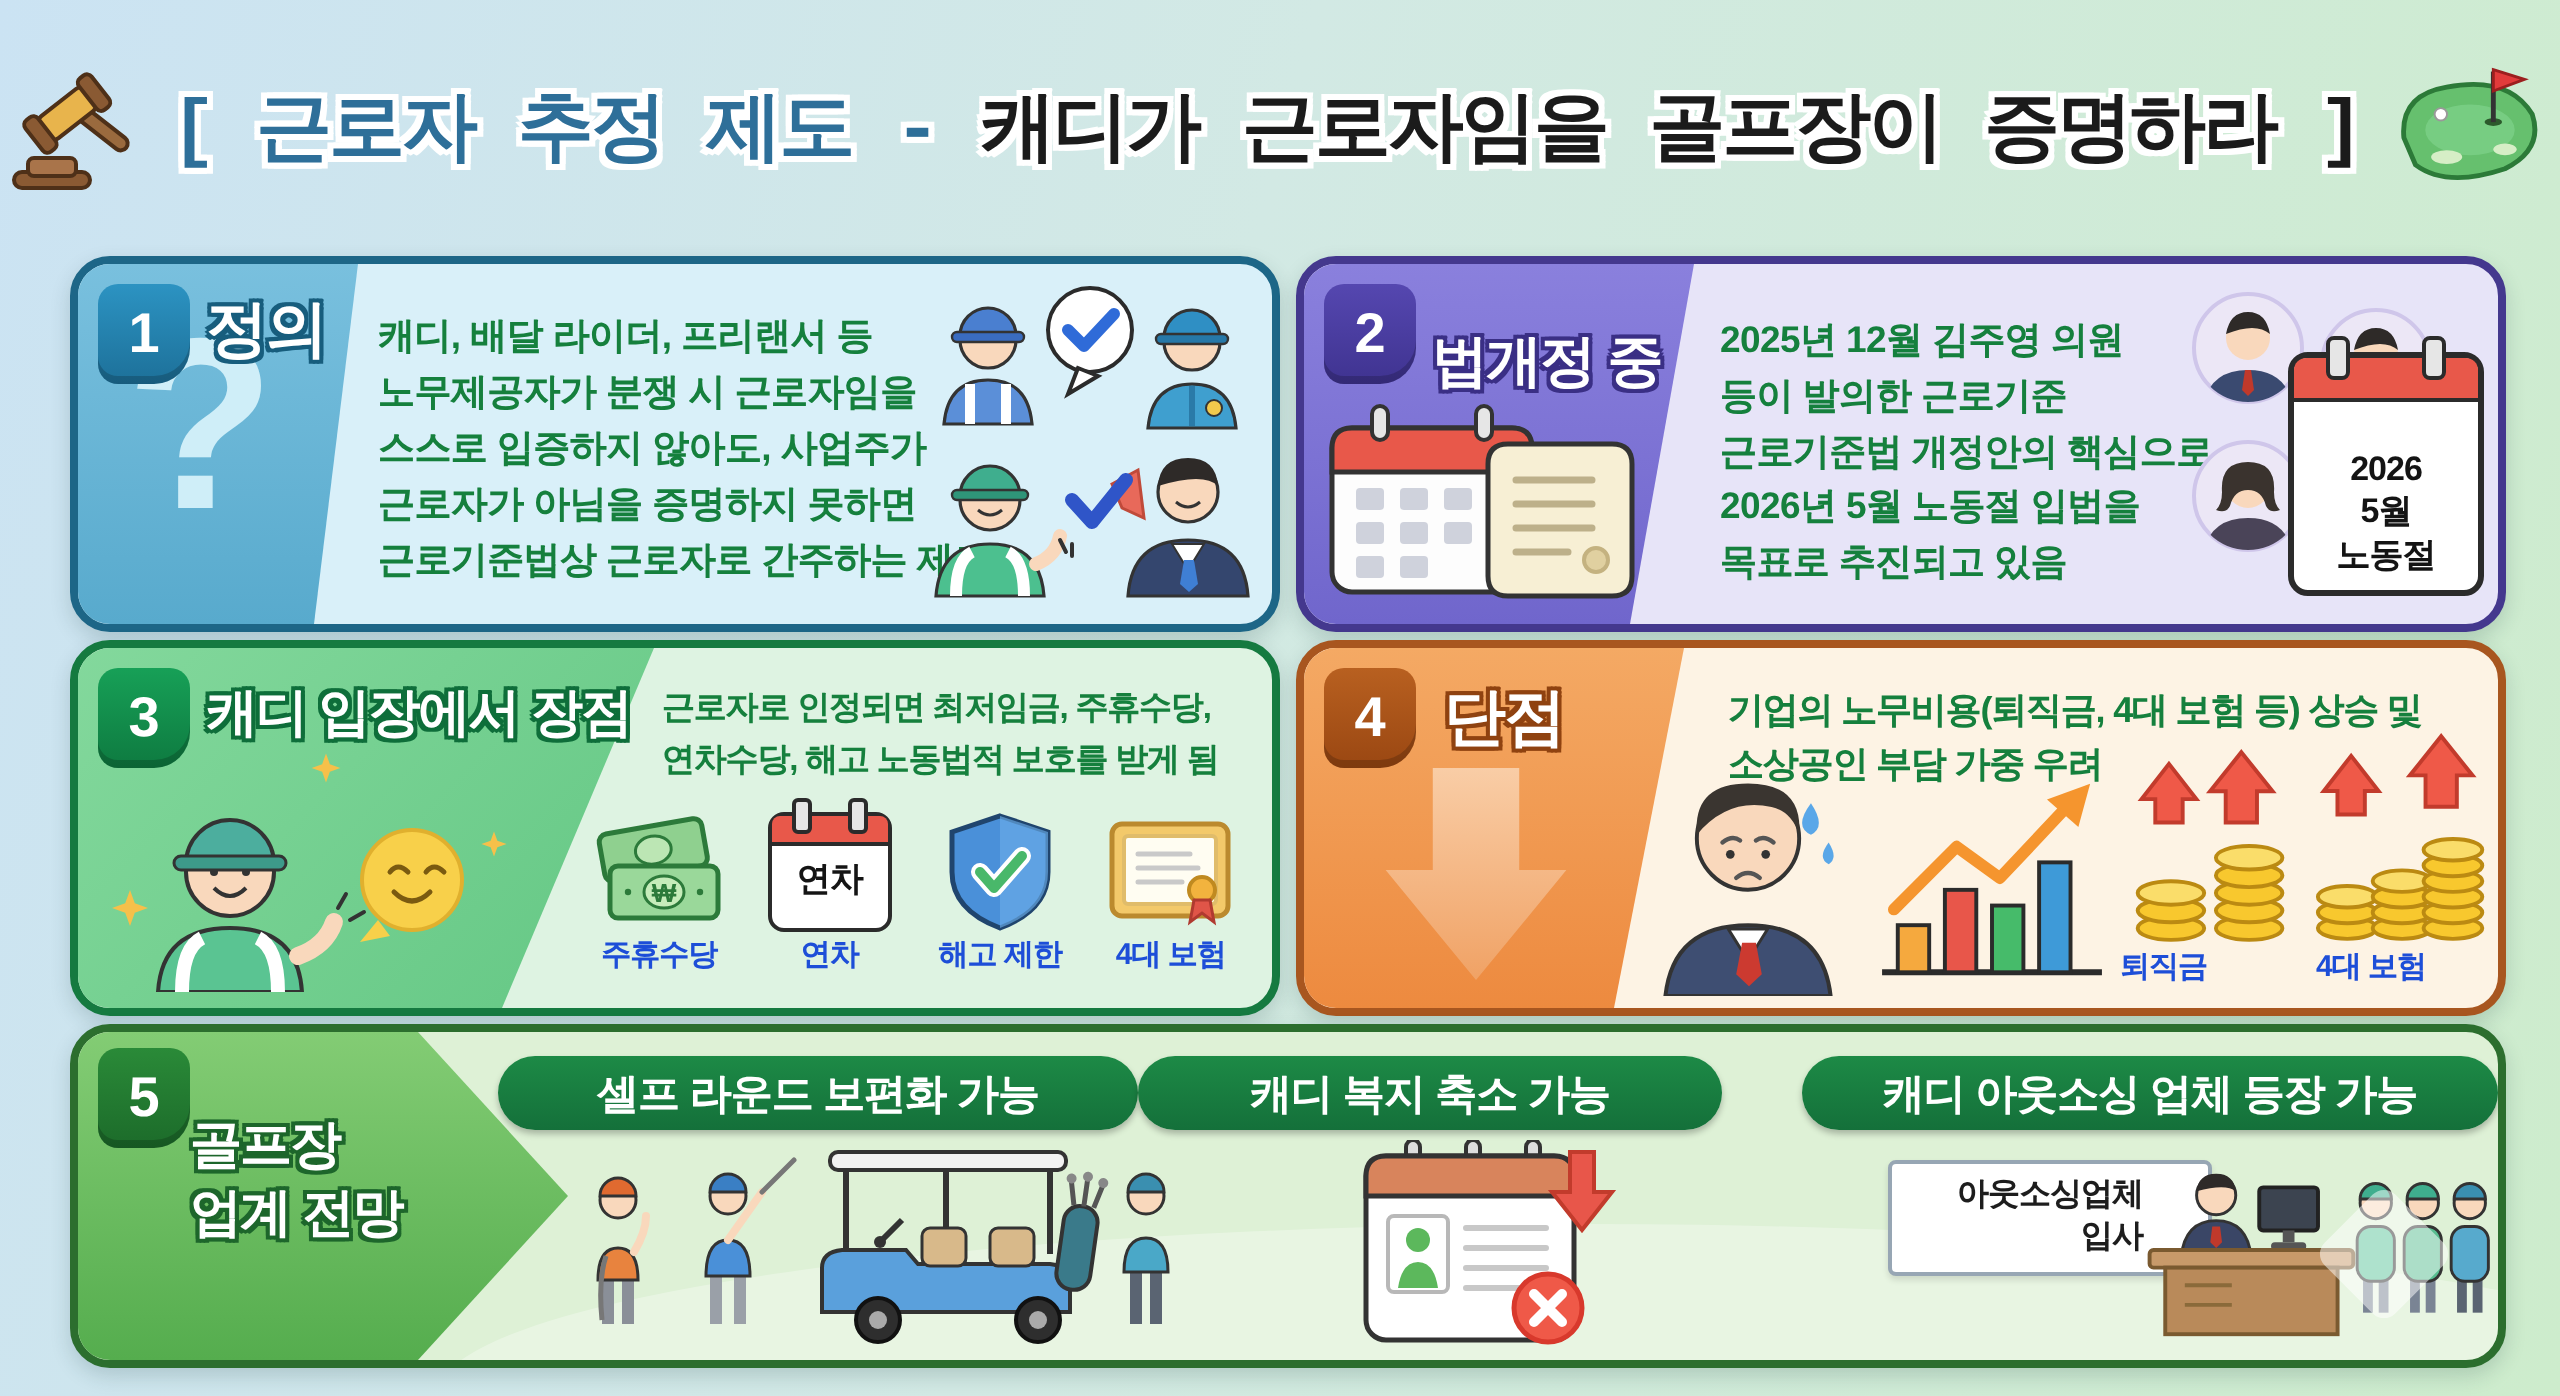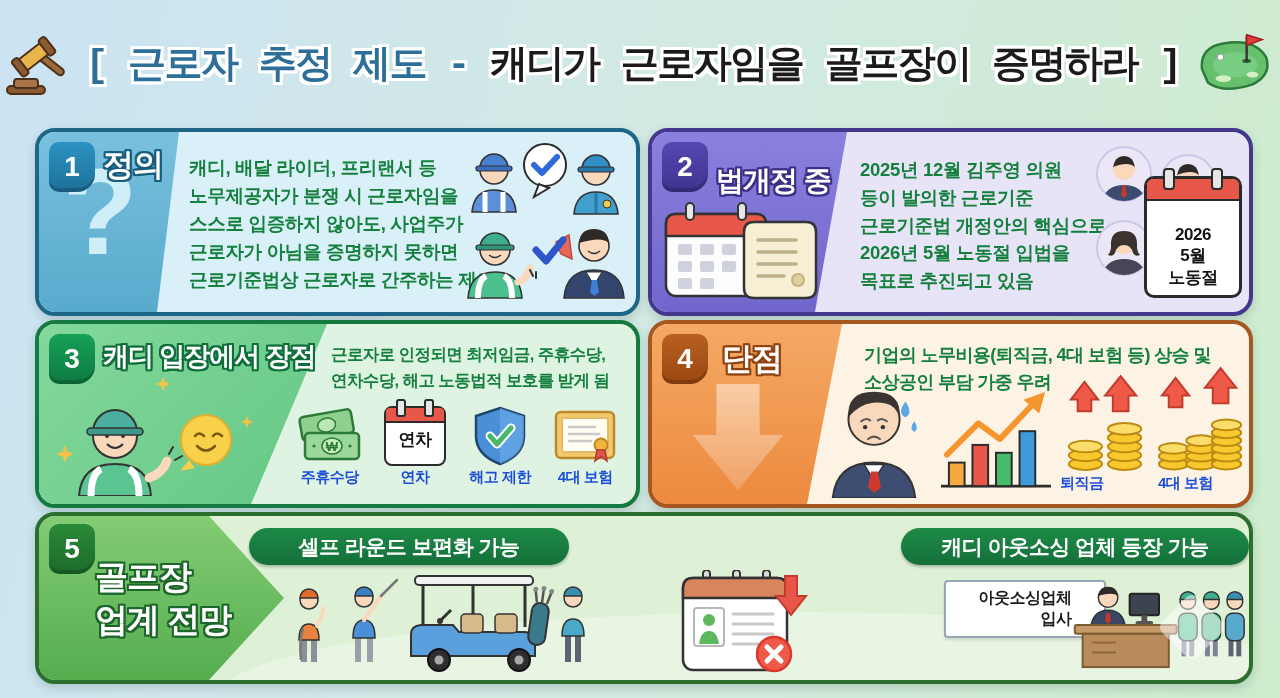--- a/index.html
+++ b/index.html
@@ -396,23 +396,24 @@
           <ellipse cx="72" cy="60" rx="15" ry="5.5" fill="#fadd6a"></ellipse>
       </g>
     </svg>
     <div class="cost-label" style="left:506px;top:150px;width:92px;">4대 보험</div>
   </section>
 
   <section class="card" style="left:35px;top:512px;width:1210px;height:164px;background:#def1d6;border-color:#2c6e2e;">
     <div class="hill"></div>
     <div class="panel" style="background:linear-gradient(180deg,#83cc74,#55ad4e);clip-path:polygon(0 0,170px 0,245px 50%,170px 100%,0 100%);"></div>
     <div class="badge" style="top:8px;background:linear-gradient(180deg,#2a8a38,#1c6b2a);">5</div>
-    <h2 class="card-title oc" style="--oc:#1d662b;left:56px;top:40px;font-size:33px;line-height:1.3;margin:0;white-space:pre-line;">골프장
+    <h2 class="card-title oc" style="--oc:#1d662b;left:56px;top:40px;font-size:26px;line-height:1.3;margin:0;white-space:pre-line;">골프장
 업계 전망</h2>
     <div class="pill" style="left:210px;width:320px;">셀프 라운드 보편화 가능</div>
+    <div class="pill" style="left:530px;width:292px;">캐디 복지 축소 가능</div>
     <div class="pill" style="left:862px;width:348px;">캐디 아웃소싱 업체 등장 가능</div>
 
     <svg class="abs" style="left:240px;top:56px;" width="320" height="100" viewBox="0 0 320 100">
       <g>
         <rect x="22" y="66" width="6" height="24" fill="#8a8f98"></rect>
           <rect x="32" y="66" width="6" height="24" fill="#8a8f98"></rect>
         <path d="M20 68 q0 -16 10 -16 q10 0 10 16 z" fill="#e8833e" stroke="#333" stroke-width="1.5"></path>
         <path d="M38 54 q6 -10 6 -18" stroke="#f9d8bc" stroke-width="4" fill="none" stroke-linecap="round"></path>
         <path d="M24 56 q-4 12 -2 32" stroke="#777" stroke-width="2.5" fill="none"></path>
         <circle cx="30" cy="28" r="9" fill="#f9d8bc" stroke="#333" stroke-width="1.5"></circle>

